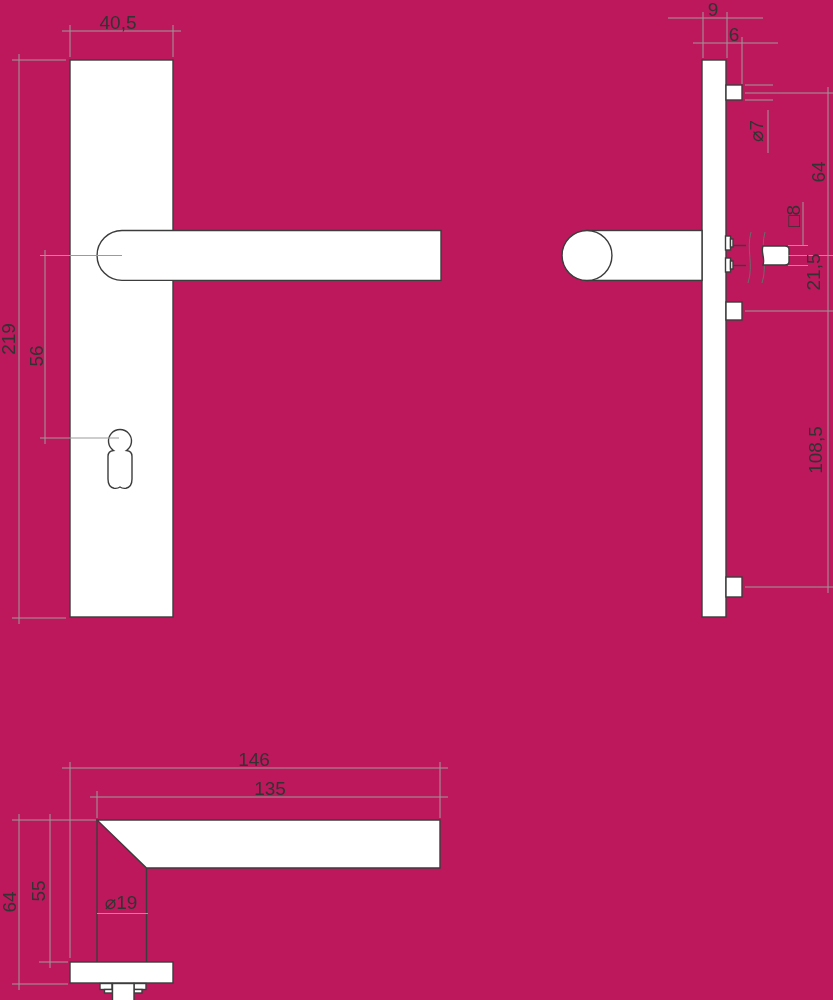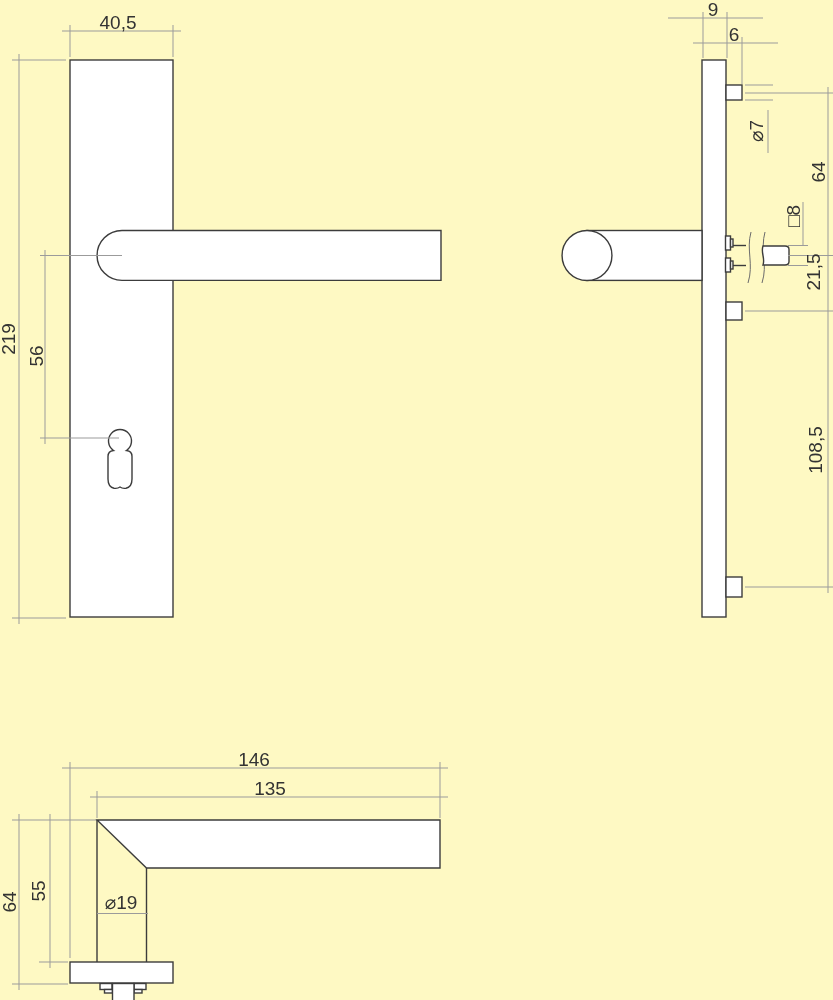--- a/index.html
+++ b/index.html
@@ -1,16 +1,16 @@
 <!DOCTYPE html>
 <html><head>
 <meta charset="utf-8">
 <style>
   html,body{margin:0;padding:0;background:#fff;}
-  .canvas{position:relative;width:833px;height:1000px;background:#fef9c3;overflow:hidden;
+  .canvas{position:relative;width:833px;height:1000px;background:#be185d;overflow:hidden;
           font-family:"Liberation Sans","DejaVu Sans",sans-serif;}
   svg{position:absolute;left:0;top:0;}
   .obj{fill:#ffffff;stroke:#3c3c3c;stroke-width:1.4px;}
   .objline{fill:none;stroke:#3c3c3c;stroke-width:1.4px;}
   .dim{fill:none;stroke:#9b9b9b;stroke-width:1px;}
   .brk{fill:none;stroke:#6b6b6b;stroke-width:1px;}
   text.lbl{font-family:"Liberation Sans","DejaVu Sans",sans-serif;font-size:19px;fill:#333333;}
 </style>
 </head>
 <body>

